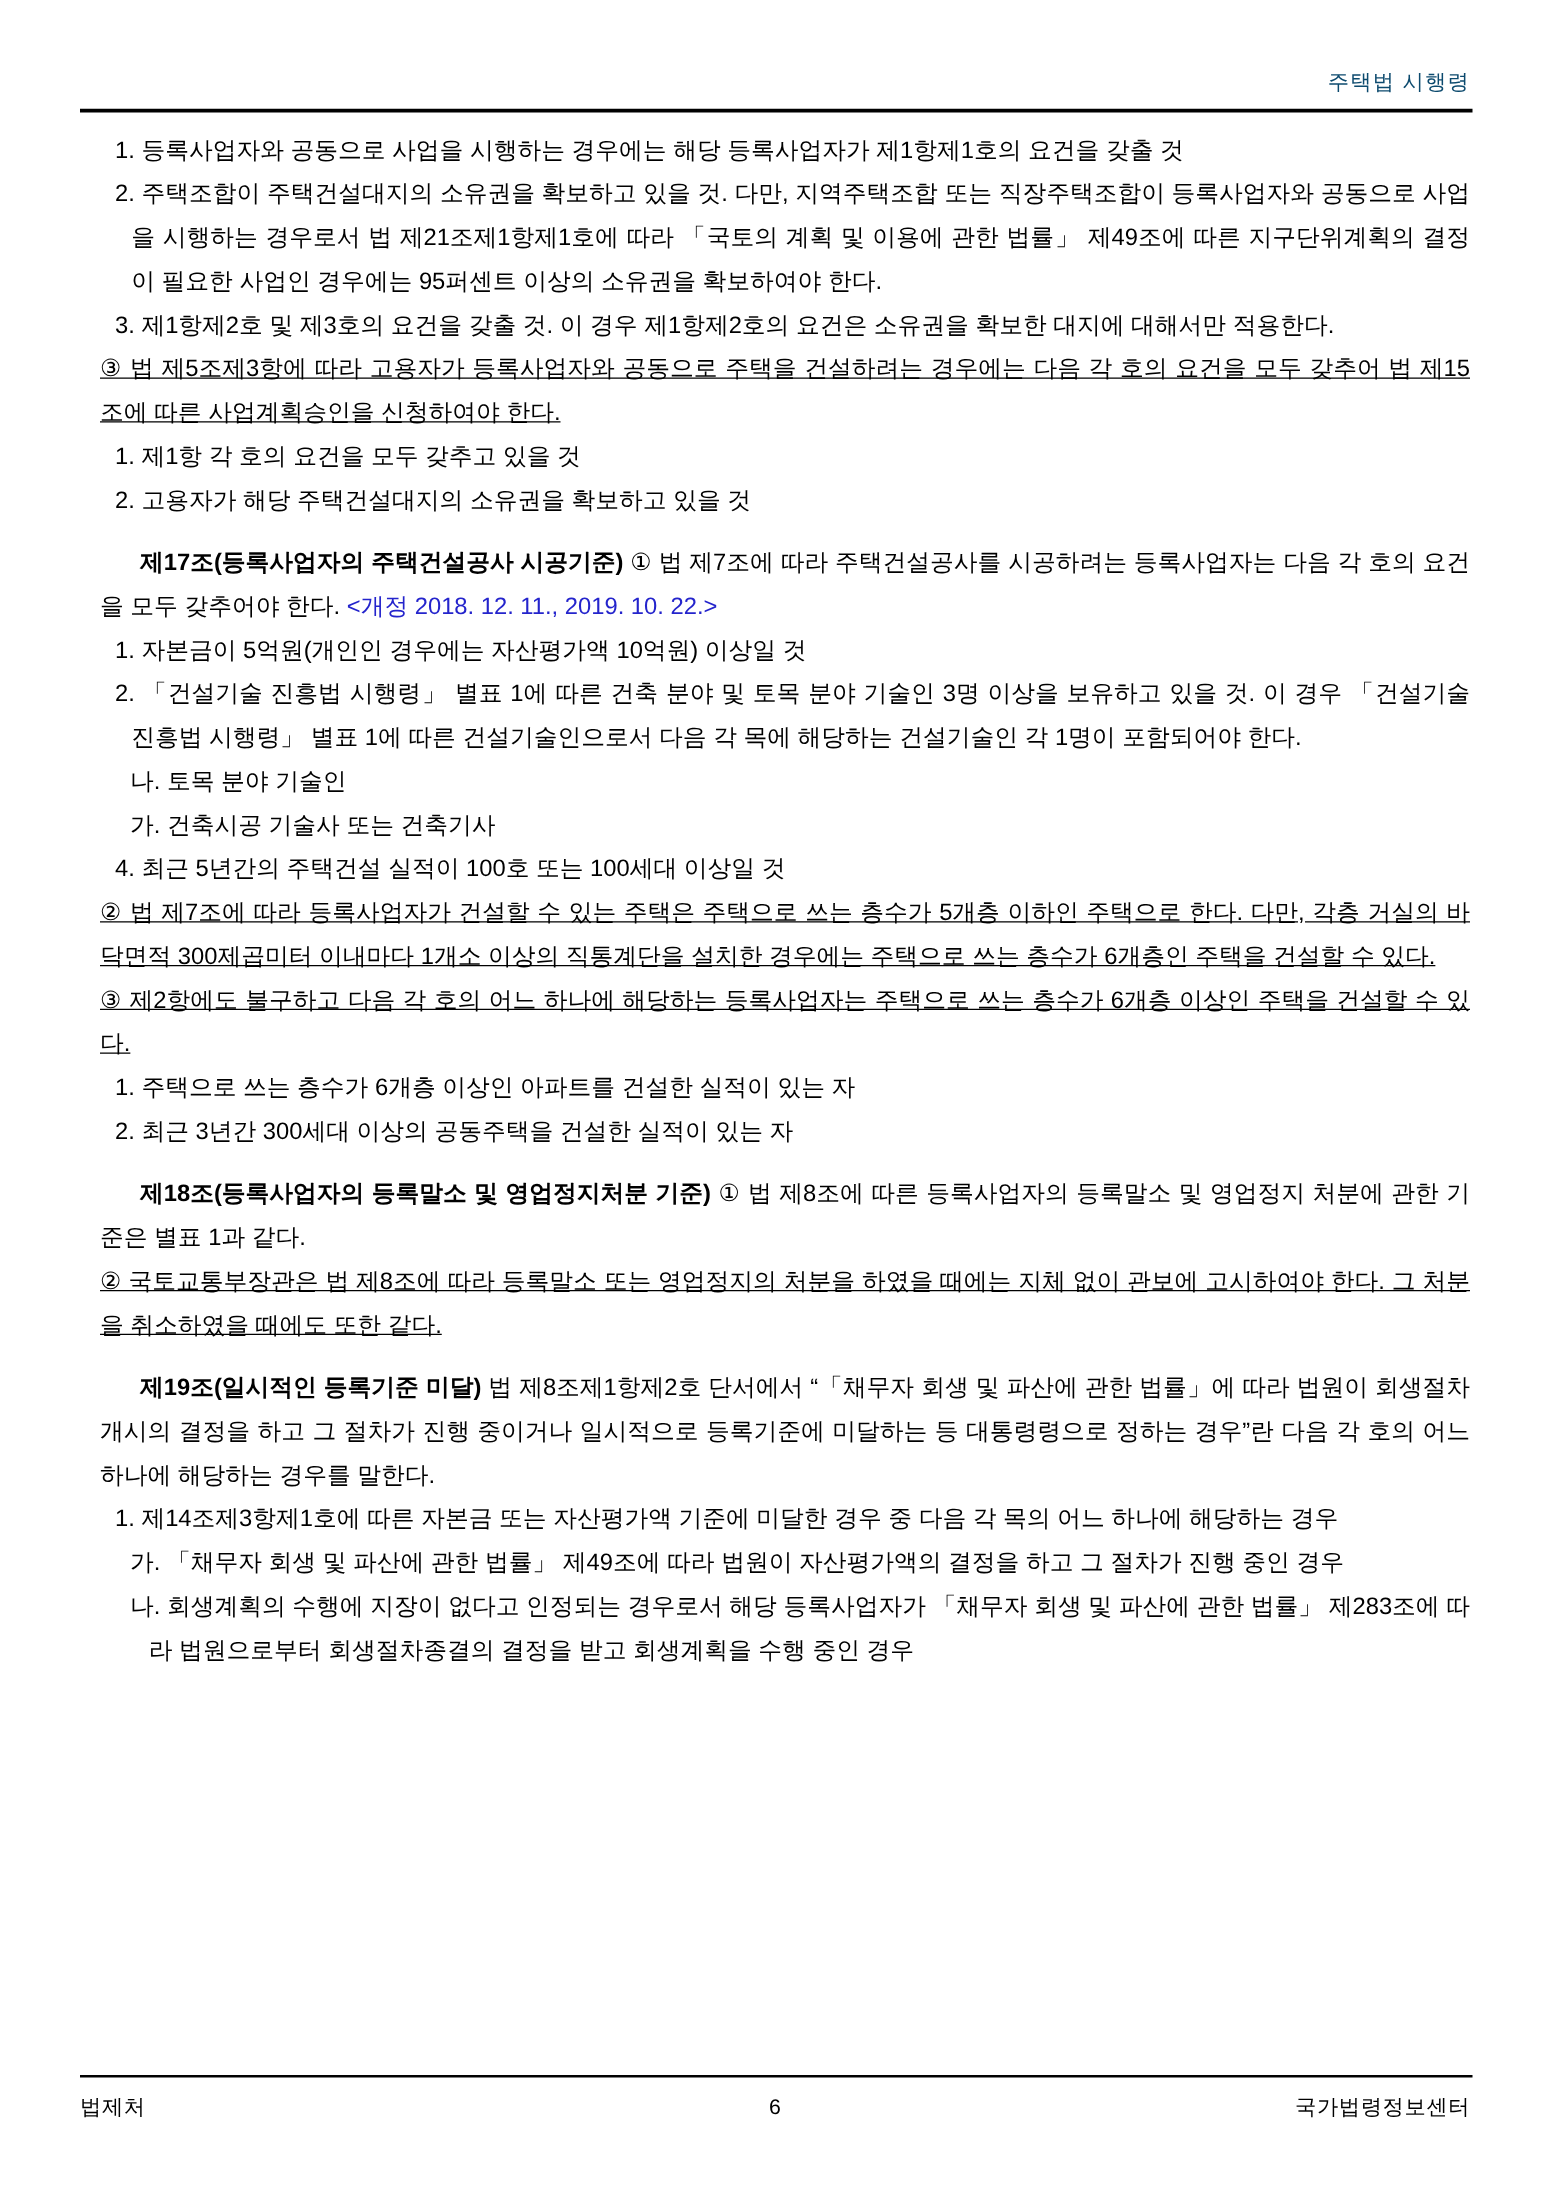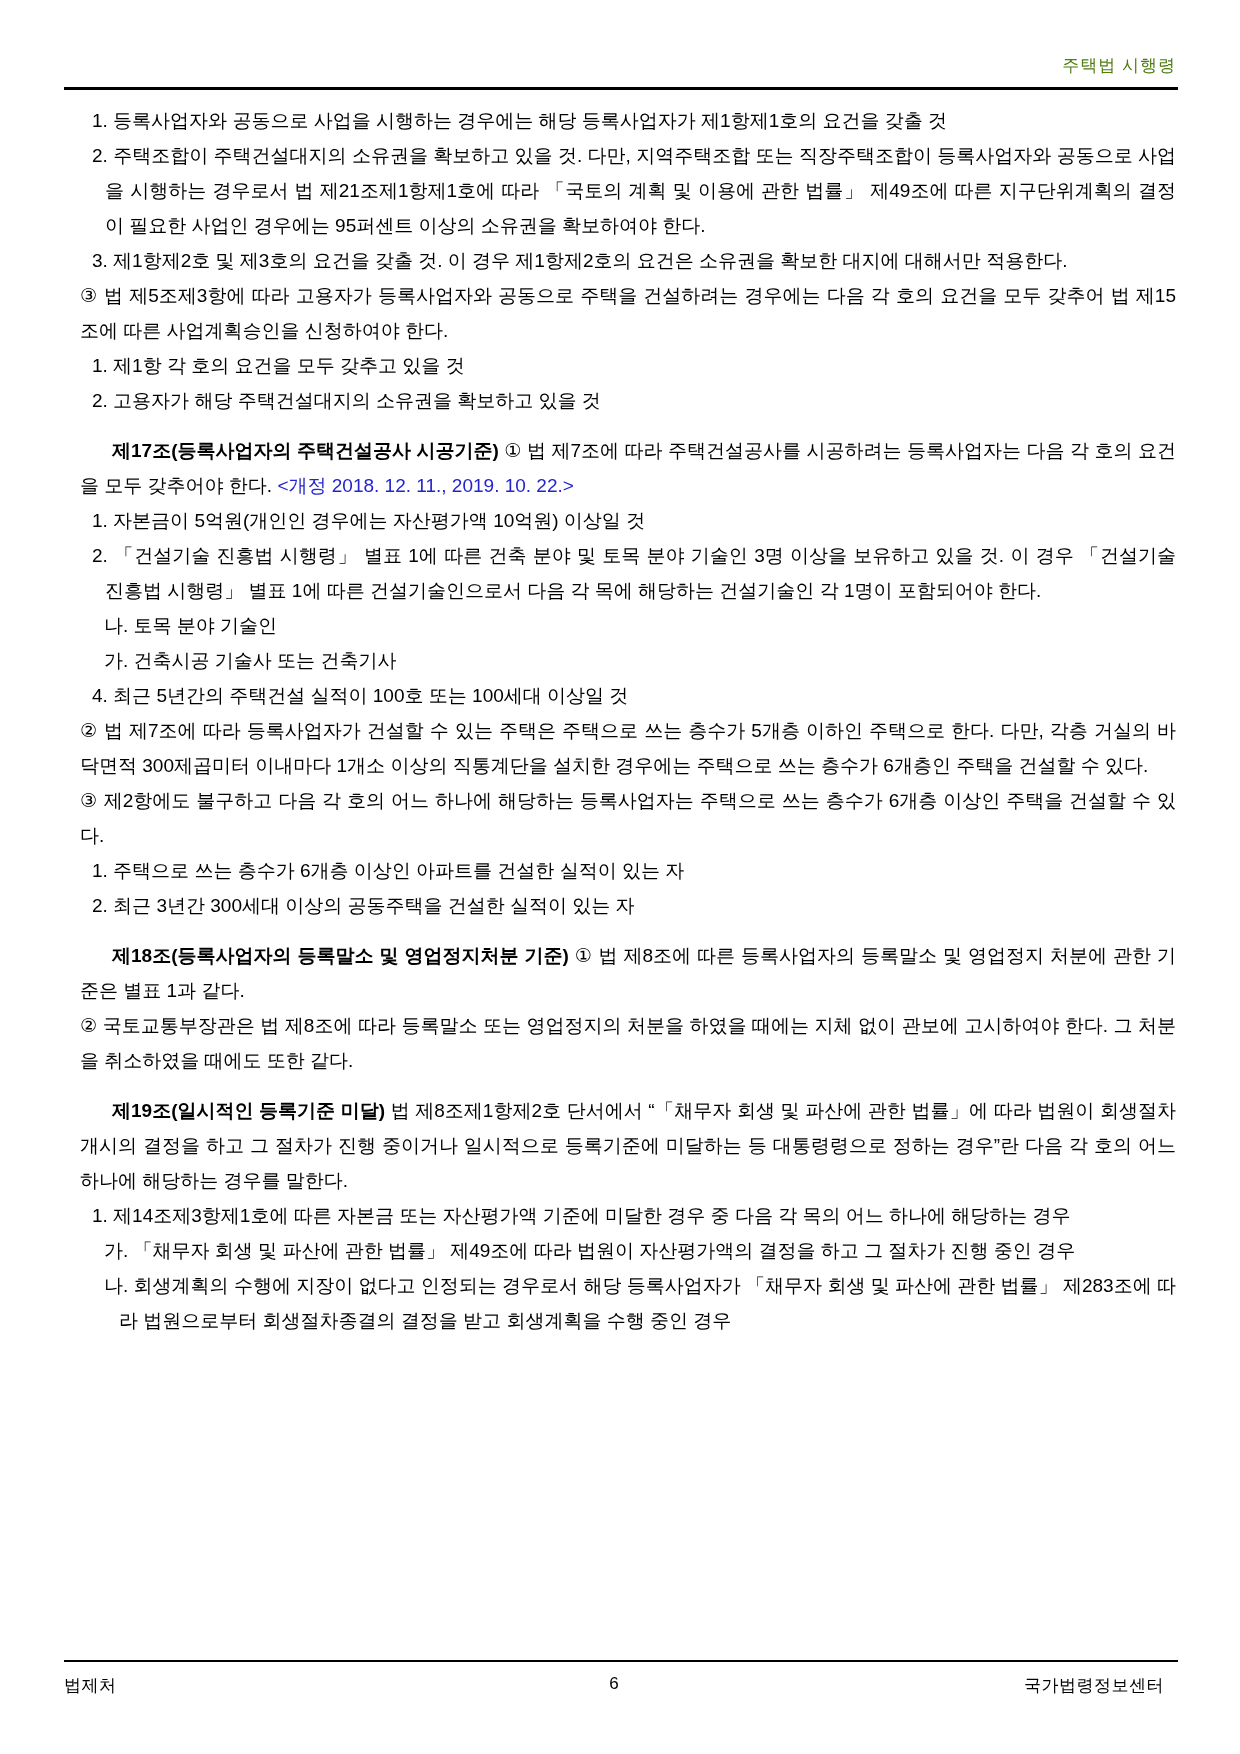--- a/index.html
+++ b/index.html
@@ -16,21 +16,21 @@
     font-family: "Liberation Sans", "DejaVu Sans", sans-serif;
     overflow: hidden;
   }
   
   .header-title {
     position: absolute;
     top: 54px;
     right: 64px;
     font-size: 17px;
     letter-spacing: 1px;
-    color: #4d7c0f;
+    color: #0c4a6e;
   }
   .header-rule {
     position: absolute;
     top: 87px;
     left: 64px;
     right: 62px;
     height: 3px;
     background: #000;
   }
   
@@ -48,20 +48,21 @@
   
   .p-article {
     margin-top: 15px;
     padding-left: 16px;
     text-indent: -16px;
   }
   .art-title { font-weight: bold; margin-left: 48px; }
   
   .p-hang {
     margin-left: 16px;
+    text-decoration: underline;
   }
   
   .p-ho {
     margin-left: 28px;
     padding-left: 13px;
     text-indent: -13px;
   }
   
   .p-mok {
     margin-left: 40px;
@@ -75,23 +76,23 @@
     top: 1660px;
     left: 64px;
     right: 62px;
     height: 2px;
     background: #000;
   }
   .footer-row {
     position: absolute;
     top: 1674px;
     left: 64px;
-    right: 76px;
+    right: 64px;
     display: flex;
-    align-items: flex-start;
+    align-items: center;
     font-size: 17px;
     letter-spacing: 0.5px;
   }
   .footer-left  { flex: 1; text-align: left; }
   .footer-center{ flex: 1; text-align: center; letter-spacing: 0; }
   .footer-right { flex: 1; text-align: right; }
 </style>
 </head>
 <body>
 

